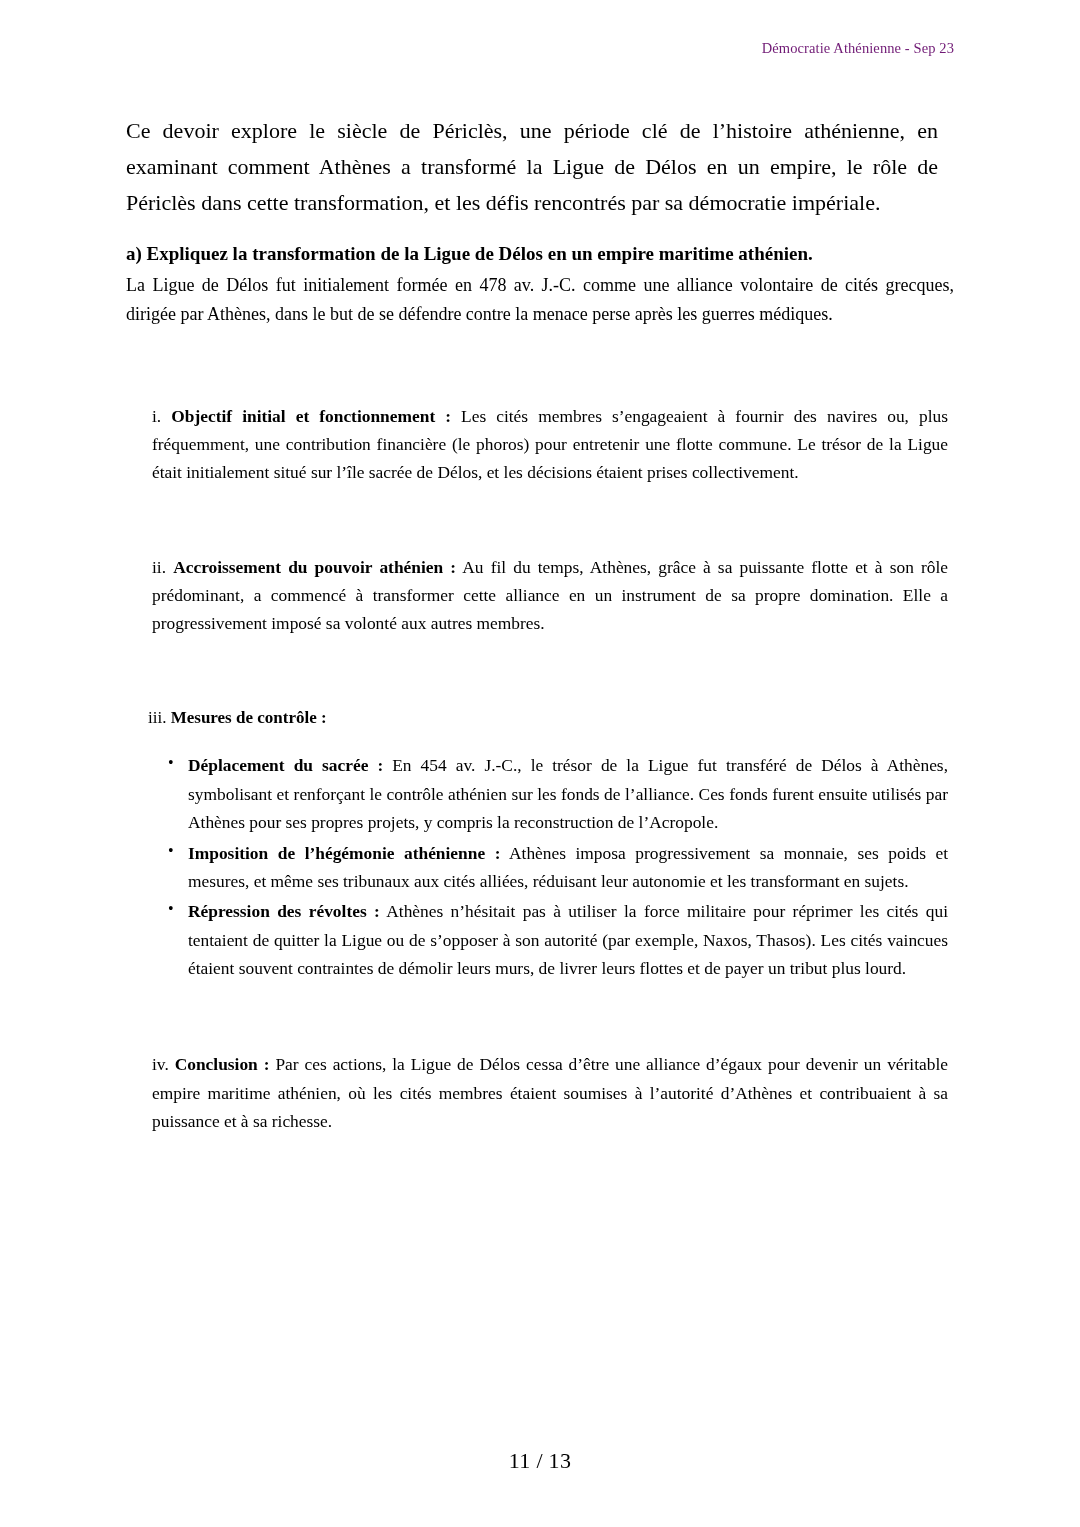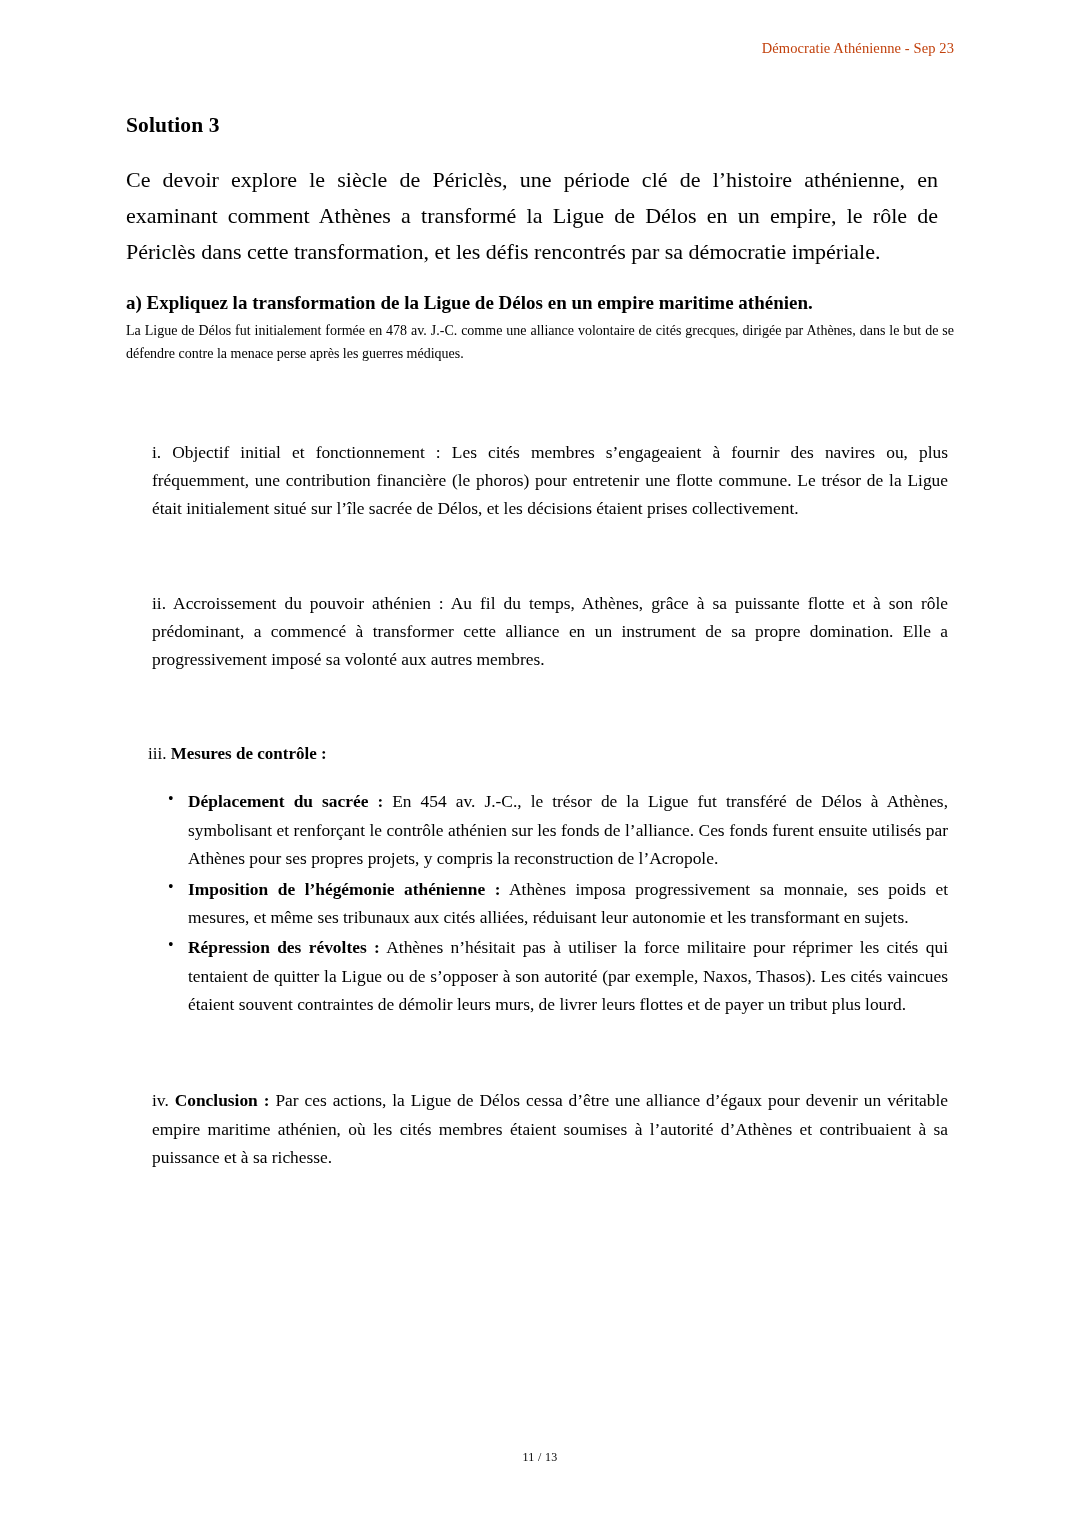--- a/index.html
+++ b/index.html
@@ -23,21 +23,21 @@
     height: 1527px;
     box-sizing: border-box;
     padding: 34px 126px 0 126px;
   }
 
   
   .running-header {
     text-align: right;
     font-size: 14.5px;
     letter-spacing: 0.1px;
-    color: #c2410c;
+    color: #701a75;
     margin-right: 0px;
     margin-top: 6px;
   }
 
   
   .content {
     margin-top: 56px;
   }
 
   h1.section-title {
@@ -57,36 +57,36 @@
 
   p.question-heading {
     font-size: 19px;
     font-weight: bold;
     line-height: 1.6;
     margin: 8px 0 2px 0;
     text-align: left;
   }
 
   p.intro-answer {
-    font-size: 14px;
+    font-size: 18px;
     line-height: 1.63;
     text-align: justify;
     margin: 0 0 0 0;
   }
 
   
   .enum-block {
     margin: 0 0 0 26px;
     font-size: 17.4px;
     line-height: 1.63;
     text-align: justify;
     padding-right: 6px;
   }
   .enum-block .lead {
-    font-weight: normal;
+    font-weight: bold;
   }
   .spacer-lg { height: 72px; }
   .spacer-md { height: 66px; }
 
   .sub-heading {
     margin: 0 0 0 22px;
     font-size: 17px;
     line-height: 1.63;
   }
   .sub-heading .lead { font-weight: bold; }
@@ -120,36 +120,35 @@
     text-align: justify;
     padding-right: 6px;
   }
   .conclusion .lead { font-weight: bold; }
 
   
   .page-footer {
     position: absolute;
     left: 0;
     right: 0;
-    bottom: 62px;
+    bottom: 53px;
     text-align: center;
-    font-size: 12px;
+    font-size: 22px;
     letter-spacing: 0.3px;
   }
 </style>
 </head>
 <body>
 
 <div class="page">
 
   <div class="running-header">Démocratie Athénienne - Sep 23</div>
 
   <div class="content">
 
-    <h1 class="section-title">Solution 3</h1>
 
     <p class="body-text">Ce devoir explore le siècle de Périclès, une période clé de l’histoire athénienne, en examinant comment Athènes a transformé la Ligue de Délos en un empire, le rôle de Périclès dans cette transformation, et les défis rencontrés par sa démocratie impériale.</p>
 
     <p class="question-heading">a) Expliquez la transformation de la Ligue de Délos en un empire maritime athénien.</p>
 
     <p class="intro-answer">La Ligue de Délos fut initialement formée en 478 av. J.-C. comme une alliance volontaire de cités grecques, dirigée par Athènes, dans le but de se défendre contre la menace perse après les guerres médiques.</p>
 
     <div class="spacer-lg"></div>
 
     <div class="enum-block">

